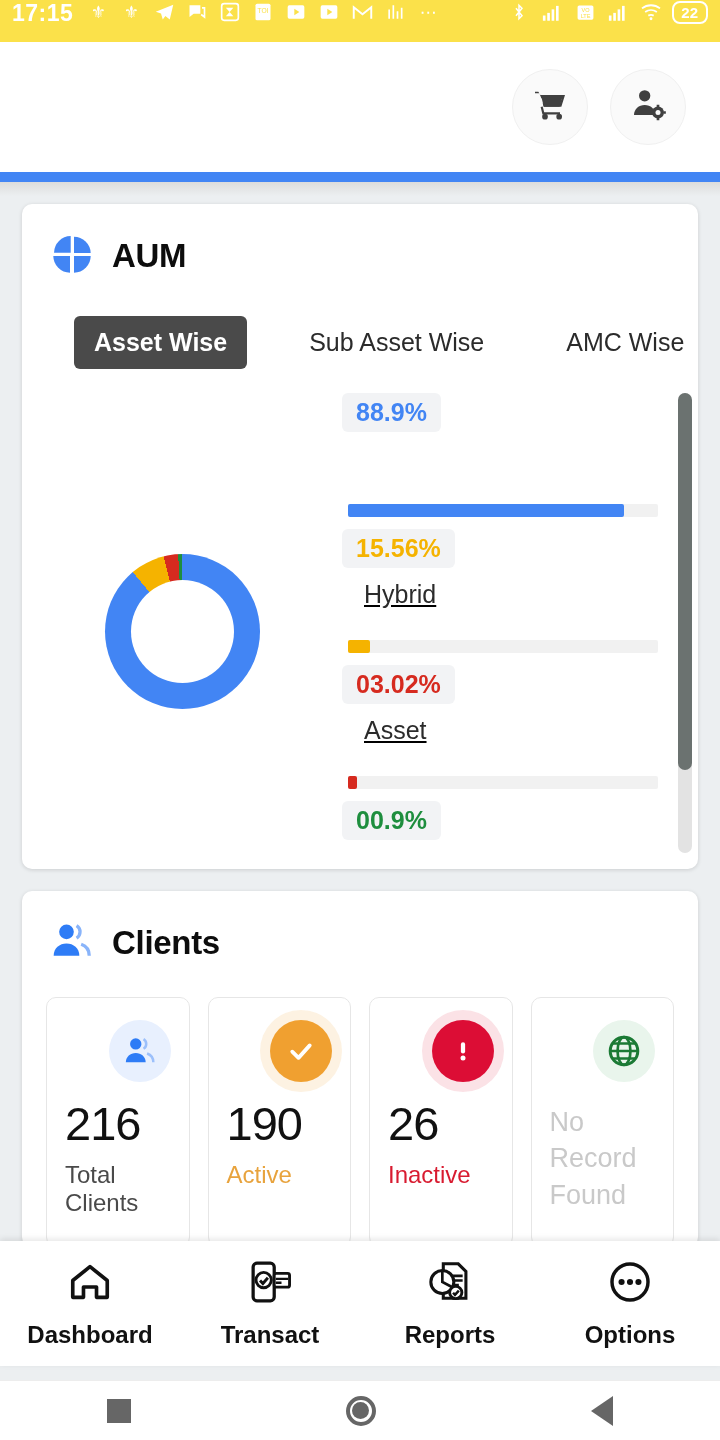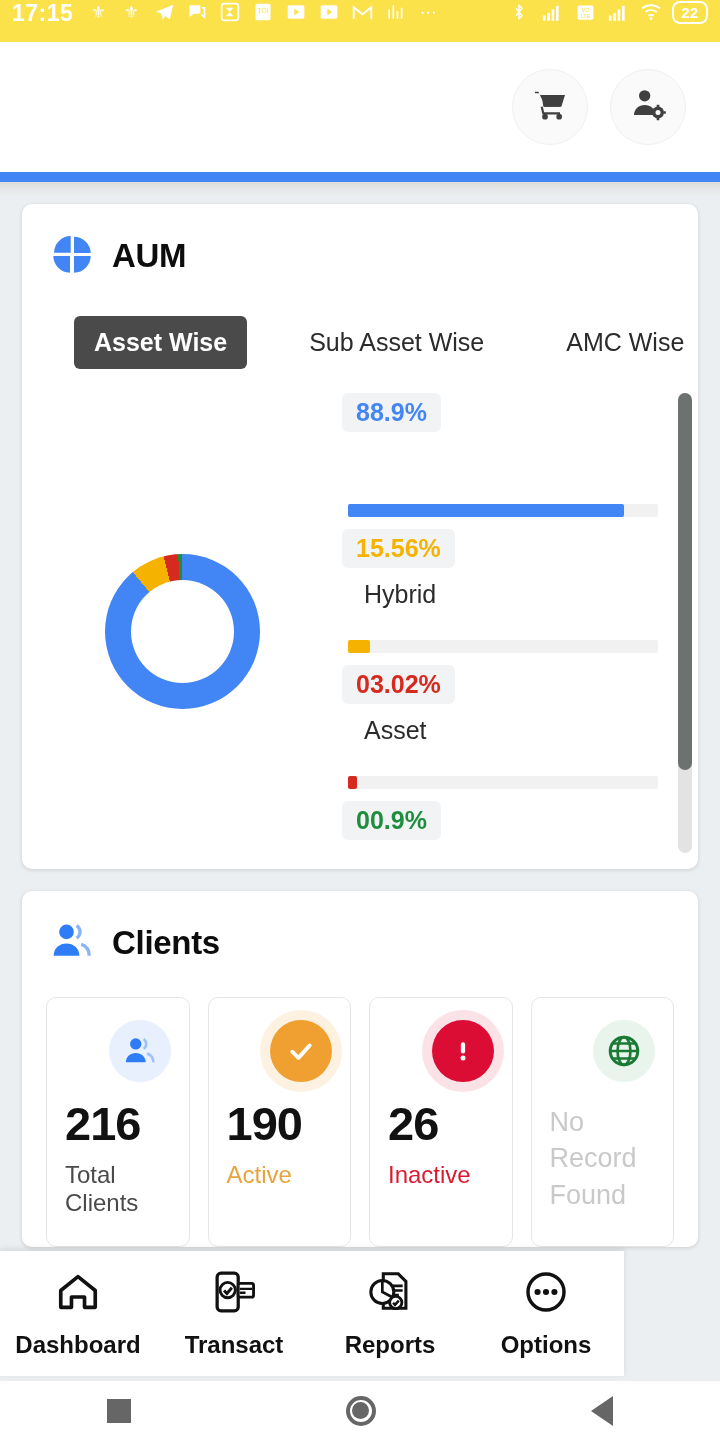--- a/index.html
+++ b/index.html
@@ -53,21 +53,21 @@
   .tab.t3 { margin-left: 42px; }
 
   
   .aum-body { display: flex; padding: 24px 0 0 0; height: 500px; position: relative; }
   .donut-wrap { width: 320px; display: flex; align-items: center; justify-content: center; }
   .donut { width: 155px; height: 155px; border-radius: 50%; position: relative; }
   .donut::after {
     content: ""; position: absolute; inset: 26px; background: #fff; border-radius: 50%;
   }
   .legend { flex: 1; position: relative; padding-right: 40px; }
-  .leg-row { height: 136px; position: relative; }
+  .leg-row { height: 136px; position: relative; text-decoration: underline; }
   .pct {
     display: inline-block; background: #f2f3f5; border-radius: 6px;
     padding: 5px 14px; font-size: 25px; font-weight: 600;
   }
   .leg-name { font-size: 25px; color: #2b2b2b; margin-top: 12px; margin-left: 22px; }
   .track { position: absolute; left: 6px; right: 0; bottom: 12px; height: 13px; background: #f1f1f1; border-radius: 2px; }
   .fill { height: 100%; border-radius: 2px; }
   .scrollbar {
     position: absolute; right: 6px; top: 0; width: 14px; height: 460px;
     background: #e3e3e3; border-radius: 7px;
@@ -77,27 +77,27 @@
   
   .stats { display: flex; gap: 18px; padding: 30px 24px 0 24px; }
   .stat {
     flex: 1; border: 1px solid #e6e6e6; border-radius: 10px; background: #fff;
     height: 250px; padding: 22px 18px 0 18px; position: relative;
   }
   .stat-ico {
     width: 62px; height: 62px; border-radius: 50%; display: flex; align-items: center;
     justify-content: center; margin-left: auto;
   }
-  .stat-num { font-size: 47px; font-weight: 700; color: #111; margin-top: 14px; letter-spacing: -1px; }
+  .stat-num { font-size: 47px; font-weight: 400; color: #111; margin-top: 14px; letter-spacing: -1px; }
   .stat-lbl { font-size: 24px; margin-top: 10px; }
   .norec { font-size: 27px; color: #c9c9c9; line-height: 1.35; margin-top: 22px; }
 
   
   .botnav {
-    position: absolute; left: 0; bottom: 64px; width: 624px; height: 125px;
+    position: absolute; left: 0; bottom: 74px; width: 720px; height: 125px;
     background: #fff; display: flex; align-items: center;
     box-shadow: 0 -2px 6px rgba(0,0,0,.10);
   }
   .nav-item { flex: 1; display: flex; flex-direction: column; align-items: center; gap: 12px; color: #111; }
   .nav-lbl { font-size: 24px; font-weight: 700; }
   .sysnav {
     position: absolute; left: 0; bottom: 0; width: 720px; height: 60px; background: #fff;
     display: flex; align-items: center; justify-content: space-around; border-top: 1px solid #ededed;
   }
   .sq { width: 24px; height: 24px; background: #666; }

